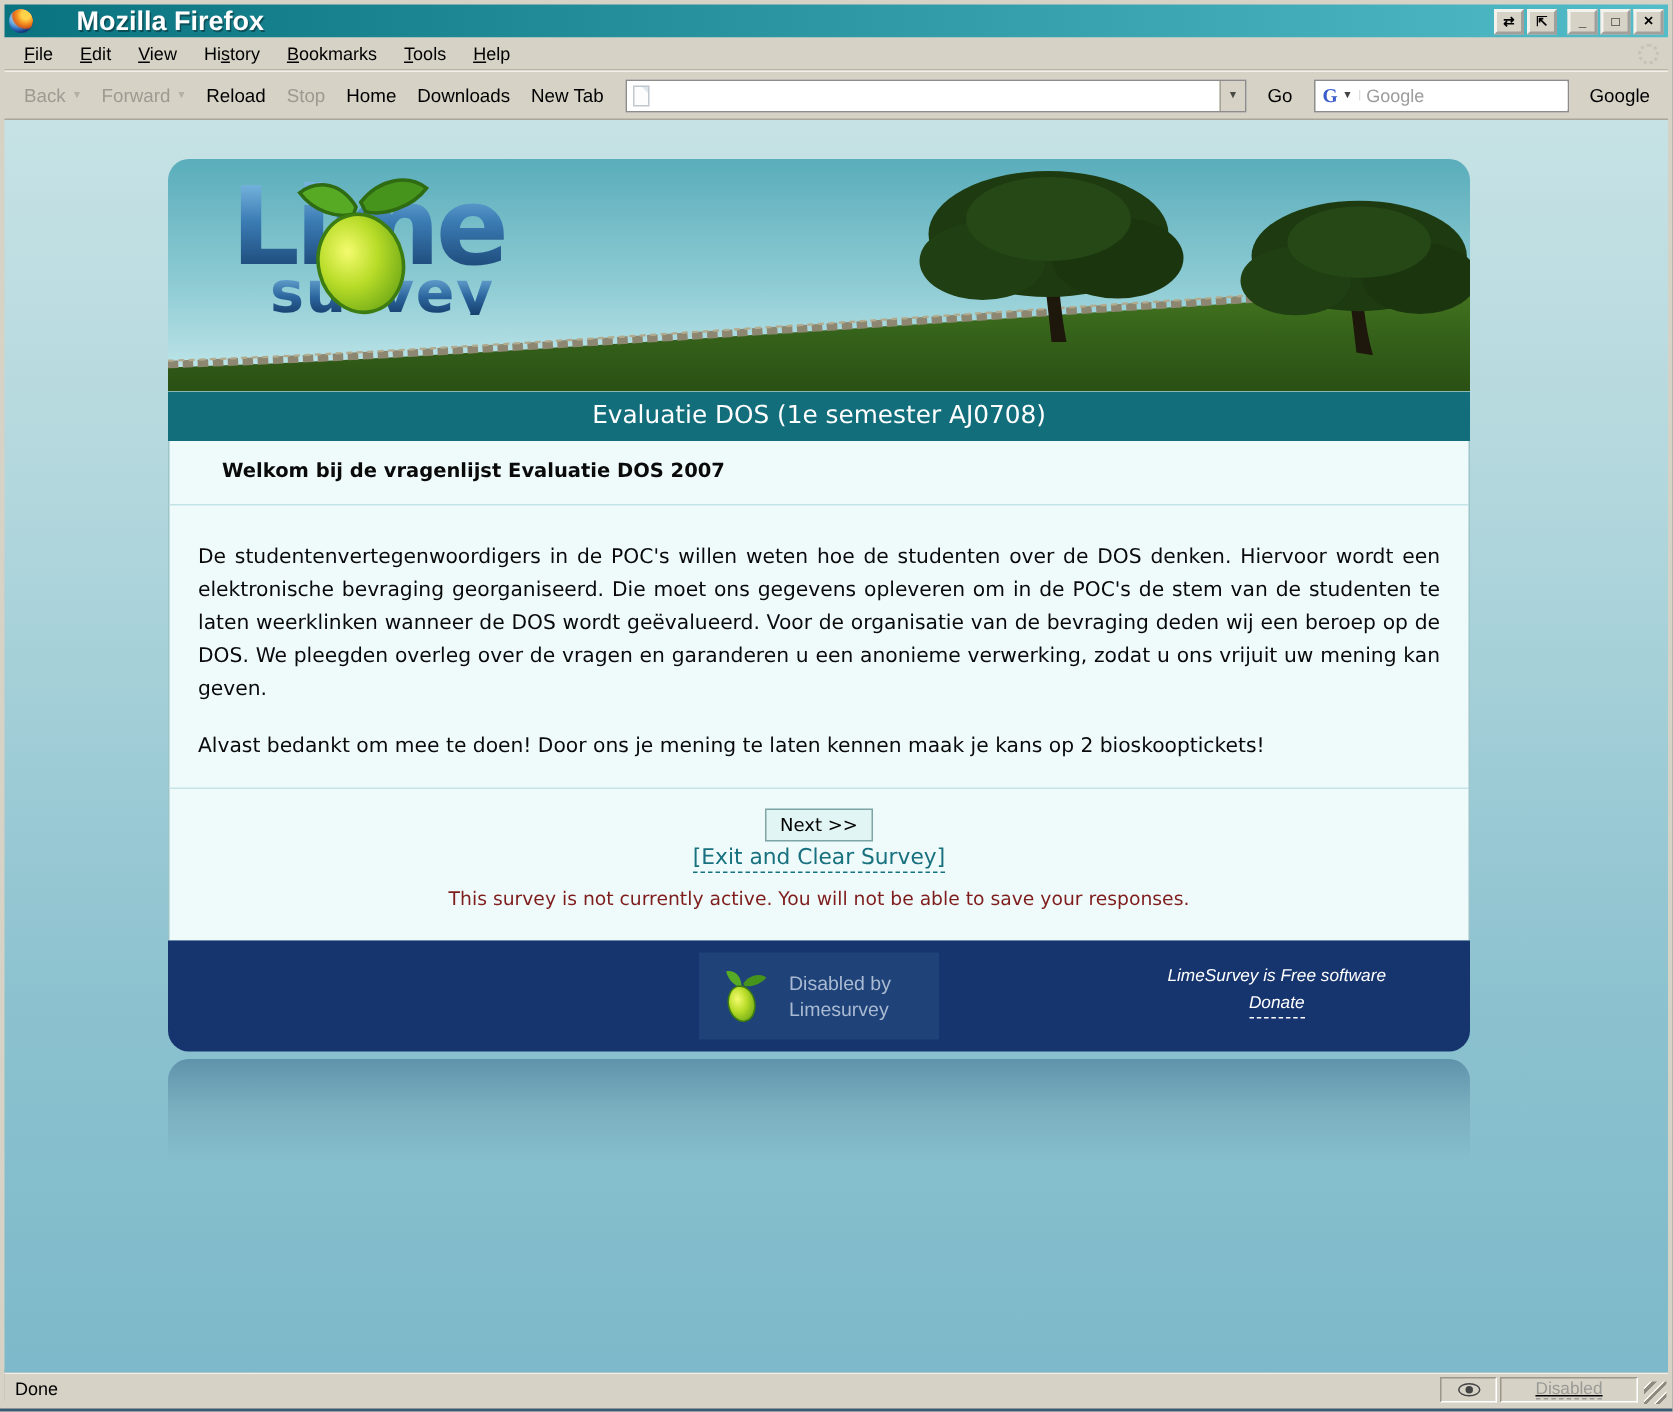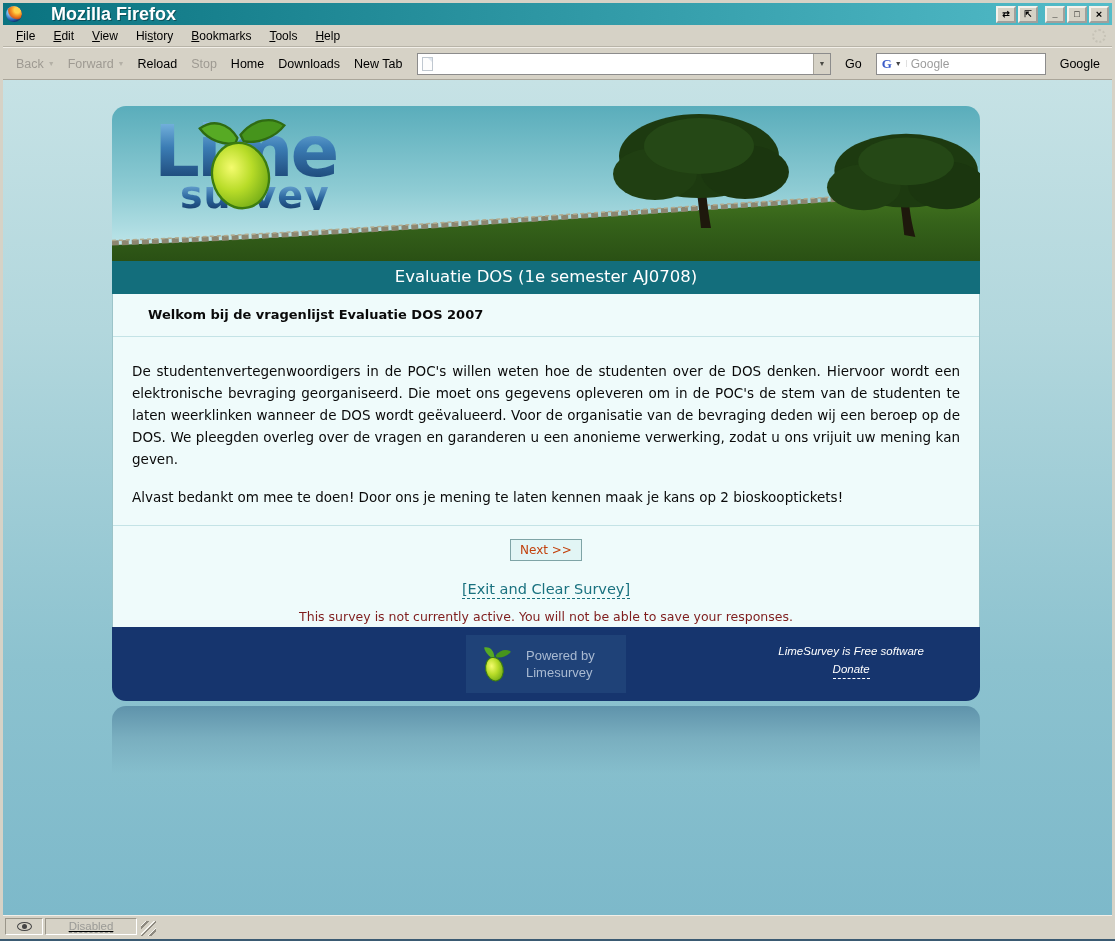--- a/index.html
+++ b/index.html
@@ -103,23 +103,23 @@
   
   .cardcontent{ height:333px; background:#effbfb; overflow:hidden;
     border-left:1px solid #9cc4c9; border-right:1px solid #9cc4c9;
     font-family:"DejaVu Sans",sans-serif; color:#0a0a0a; }
   .welcome{ font-size:13px; font-weight:bold; margin:13px 0 0 35px; }
   .rule{ border:none; border-top:1px solid #c4e3e6; margin-top:14px; }
   .para1{ font-size:13.5px; line-height:22px; text-align:justify; margin:23px 19px 0 19px; }
   .para2{ font-size:13.5px; line-height:22px; margin:16px 19px 0 19px; }
   .rule2{ border:none; border-top:1px solid #c4e3e6; margin-top:17px; }
   .nextwrap{ text-align:center; margin-top:13px; }
-  .nextbtn{ font-family:"DejaVu Sans",sans-serif; font-size:12px; color:#c2410c;
+  .nextbtn{ font-family:"DejaVu Sans",sans-serif; font-size:12px; color:#000000;
     background:#e2f5f5; border:1px solid #7fa4a6; padding:3px 9px; cursor:pointer; }
-  .exitwrap{ text-align:center; margin-top:18px; }
+  .exitwrap{ text-align:center; margin-top:0; }
   .exitlink{ font-size:14.5px; color:#19717f; text-decoration:none;
     border-bottom:1px dashed #19717f; padding-bottom:1px; cursor:pointer; }
   .warning{ text-align:center; margin-top:11px; color:#7f1d1d; font-size:12.5px; }
 
   
   .cardfooter{ height:74px; background:#16356e; border-radius:0 0 14px 14px; position:relative; }
   .poweredbox{ position:absolute; left:50%; transform:translateX(-50%); top:8px;
     width:160px; height:58px; background:#1f4278; display:flex; align-items:center;
     padding-left:14px; cursor:pointer; }
   .poweredtext{ color:#a9bad2; font-size:13px; line-height:17px; margin-left:12px;
@@ -276,36 +276,37 @@
                 <stop offset="0" stop-color="#f4fb6e"></stop>
                 <stop offset="0.45" stop-color="#b8dc28"></stop>
                 <stop offset="1" stop-color="#5f9e12"></stop>
               </radialGradient>
             </defs>
             <path d="M30,22 C38,10 52,8 60,14 C54,22 42,27 32,25 Z" fill="#46941c"></path>
             <path d="M28,24 C26,10 18,4 8,6 C10,16 19,26 27,26 Z" fill="#57aa24"></path>
             <ellipse cx="28" cy="48" rx="17" ry="23" fill="url(#limeg2)" stroke="#3c7c10" stroke-width="2" transform="rotate(-12 28 48)"></ellipse>
           </svg>
           <div class="poweredtext">
-            <div>Powered by</div>
+            <div>Disabled by</div>
             <div>Limesurvey</div>
           </div>
         </div>
         <div class="freeblock">
           <div>LimeSurvey is Free software</div>
           <a class="donatelink">Donate</a>
         </div>
       </div>
 
     </div>
 
     <div class="reflection"></div>
   </div>
 
   <div class="statusbar">
+    <span class="statustext">Done</span>
     <span class="statuspanel eyepanel">
       <span class="eye"></span>
     </span>
     <span class="statuspanel disabledpanel">
       <span class="disabledtext">Disabled</span>
     </span>
     <span class="grip"></span>
   </div>
 
 </div>

